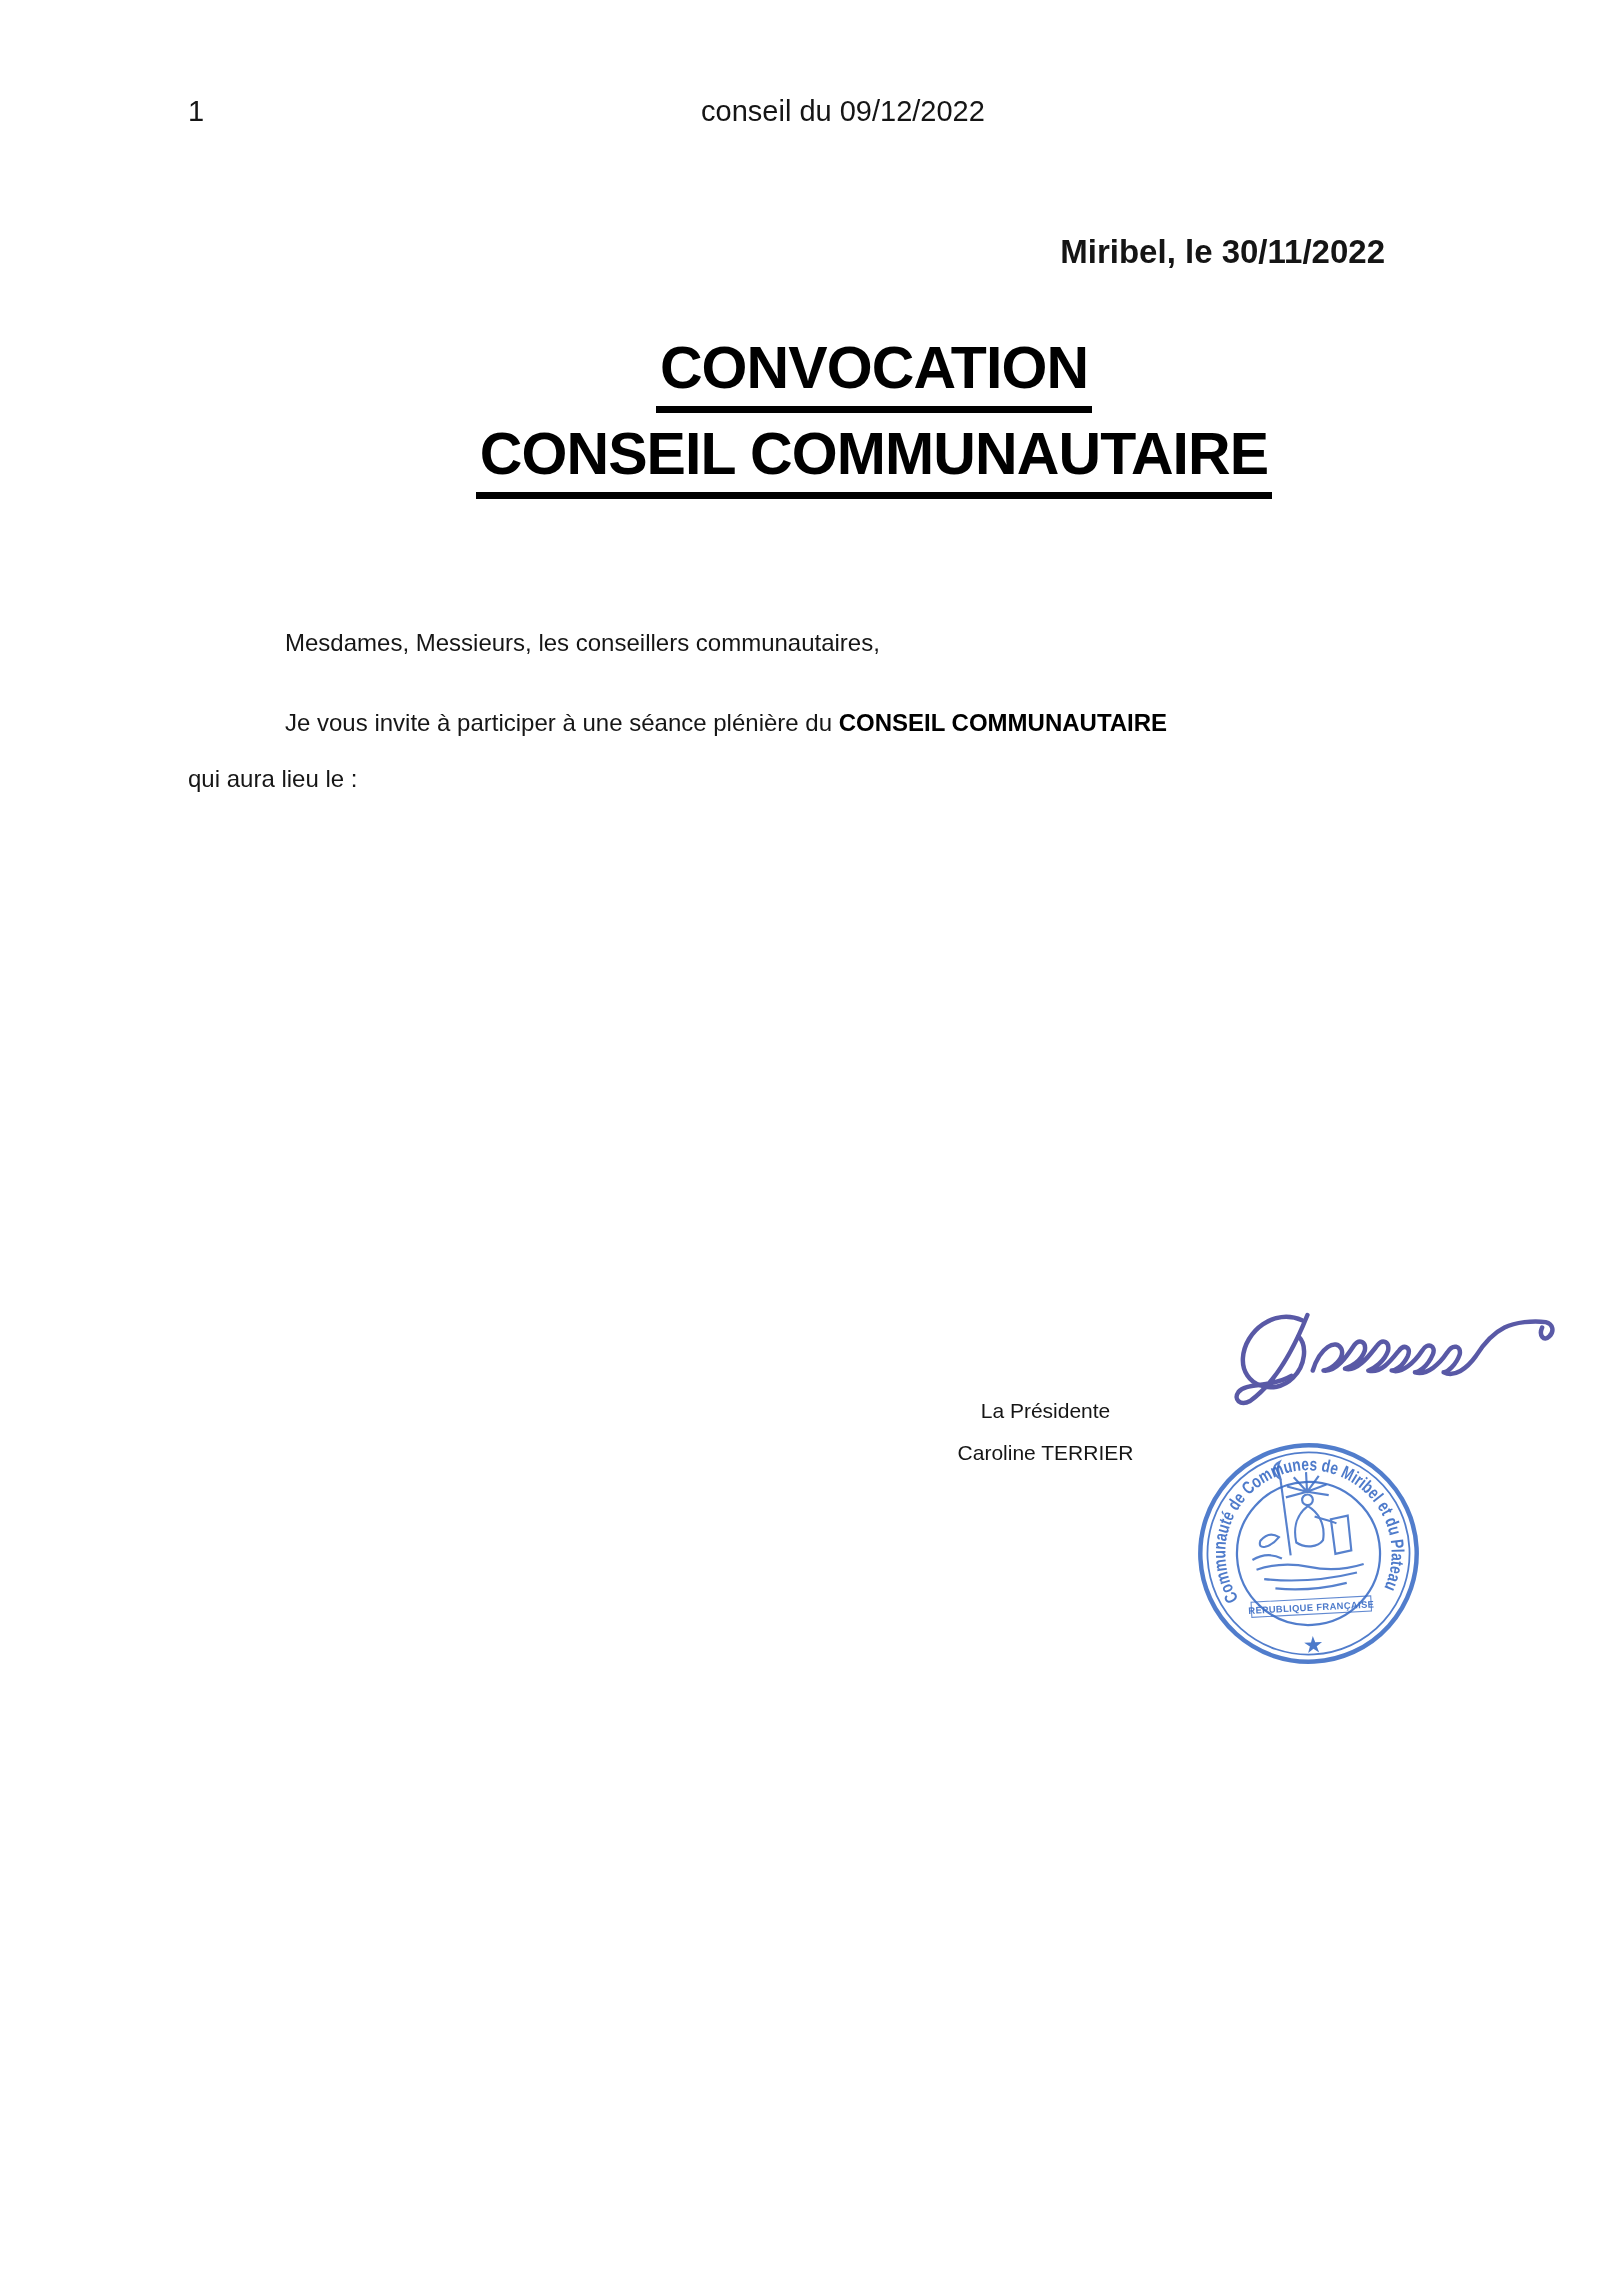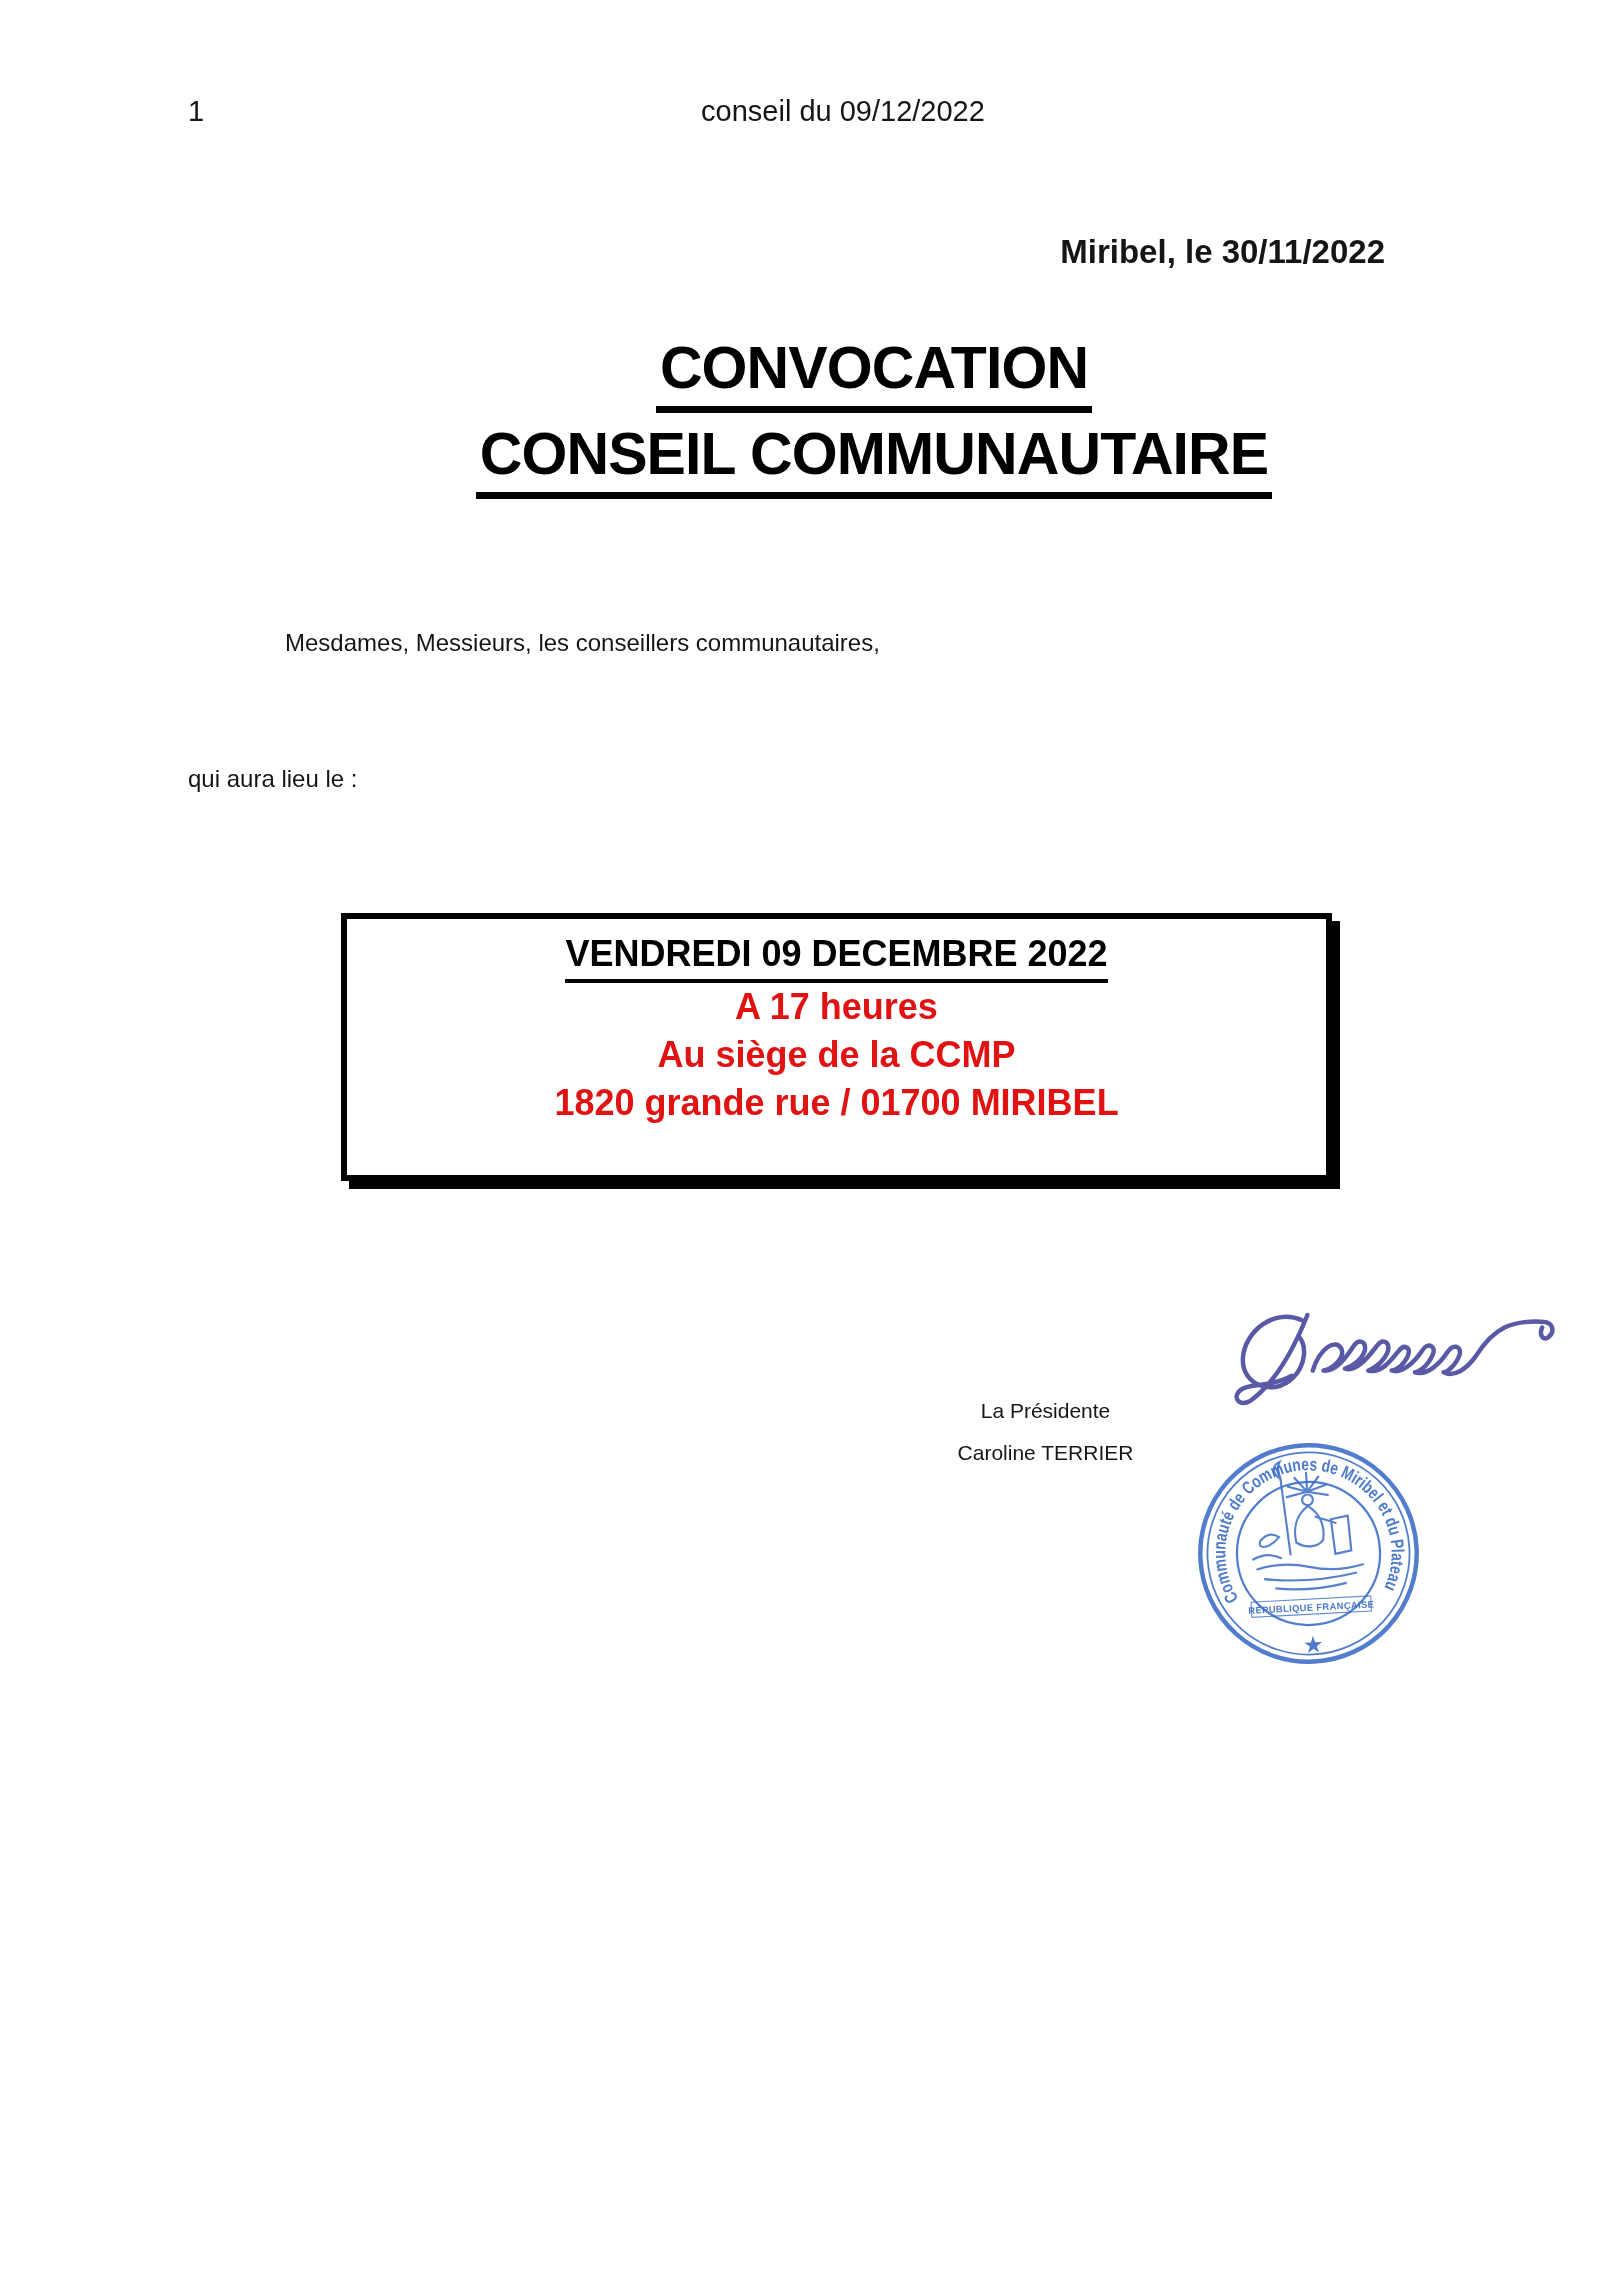--- a/index.html
+++ b/index.html
@@ -62,30 +62,25 @@
     <div class="title-line">
       <span>CONVOCATION</span>
     </div>
     <div class="title-line">
       <span>CONSEIL COMMUNAUTAIRE</span>
     </div>
   </div>
 
   <div class="abs body-text" style="left:285px;top:629px;">Mesdames, Messieurs, les conseillers communautaires,</div>
 
+  <div class="abs body-text" style="left:285px;top:709px;">
+    <span>Je vous invite à participer à une séance plénière du </span><span style="font-weight:bold;color:#000;">CONSEIL COMMUNAUTAIRE</span>
+  </div>
   <div class="abs body-text" style="left:188px;top:765px;">qui aura lieu le :</div>
 
-  <div class="abs meeting-box">
-    <div class="box-line box-date">
-      <span>VENDREDI 09 DECEMBRE 2022</span>
-    </div>
-    <div class="box-line box-red">A 17 heures</div>
-    <div class="box-line box-red">Au siège de la CCMP</div>
-    <div class="box-line box-red">1820 grande rue / 01700 MIRIBEL</div>
-  </div>
 
   <div class="abs signoff">
     <div>La Présidente</div>
     <div>Caroline TERRIER</div>
   </div>
 
   <svg class="abs sig-svg" width="344" height="129" viewBox="0 0 384 144">
     <g fill="none" stroke="#4c4c9f" stroke-width="5" stroke-linecap="round" stroke-linejoin="round" opacity="0.92">
       <path d="M 86,16 C 55,2 22,28 20,58 C 18,88 54,102 76,80 C 90,66 92,44 82,34"></path>
       <path d="M 92,10 C 78,45 56,86 28,106 C 17,112 9,104 15,96 C 24,85 50,92 74,78"></path>

